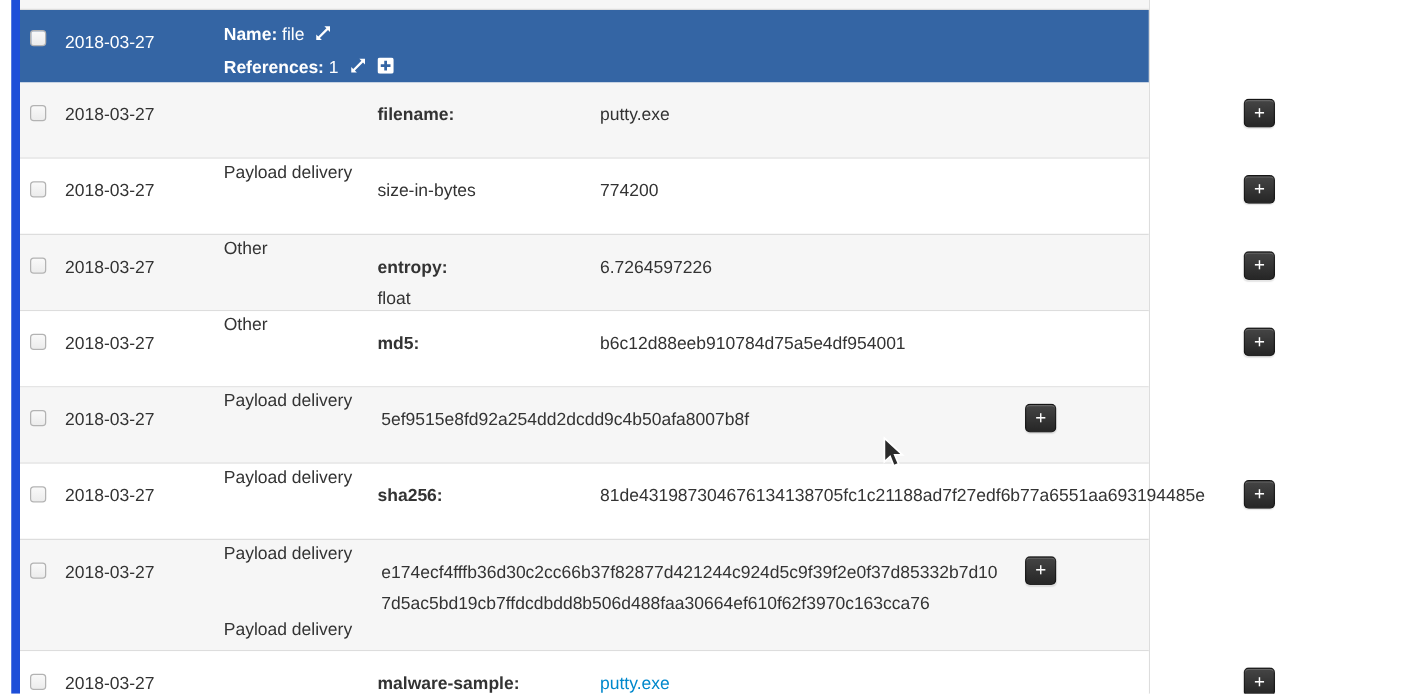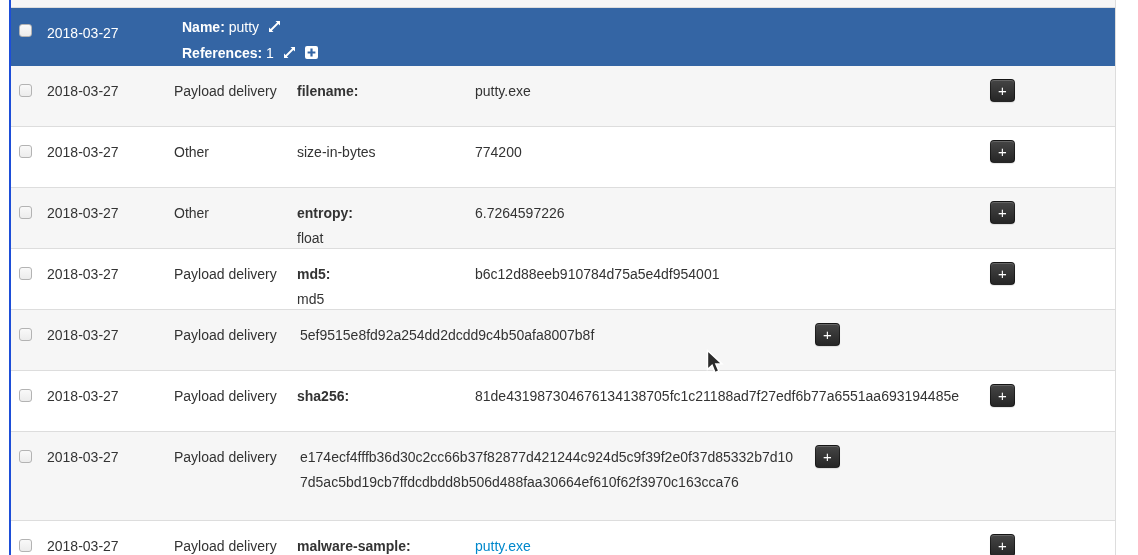--- a/index.html
+++ b/index.html
@@ -1,45 +1,45 @@
 <!DOCTYPE html>
 <html><head>
 <meta charset="utf-8">
 <style>
   * { margin:0; padding:0; box-sizing:border-box; }
   html,body { width:1138px; height:555px; overflow:hidden; background:#ffffff; }
   body { font-family:"Liberation Sans", sans-serif; font-size:14px; color:#333; position:relative; }
 
   .misp-table {
-    position:absolute; left:9px; top:0; width:1107px; height:555px;
-    border-left:2px solid #1d4ed8;
+    position:absolute; left:9px; top:0; width:911px; height:555px;
+    border-left:7px solid #1d4ed8;
     border-right:1px solid #ddd;
     background:#fff;
   }
 
   .top-strip { height:8px; background:#f6f6f6; border-bottom:1px solid #ddd; }
 
   .row { display:flex; width:100%; }
 
   
   .object-row { background:#3465a4; color:#fff; height:58px; }
   .object-row .c-check { padding-top:16px; }
   .object-row .obj-info { padding:7px 0 0 5px; line-height:25px; }
   .object-row .obj-line { white-space:nowrap; }
-  .b { font-weight:bold;margin-left:8px; }
+  .b { font-weight:bold; }
 
   
   .attr-row { border-bottom:1px solid #ddd; height:61px; background:#fff; }
   .attr-row.stripe { background:#f6f6f6; }
   .attr-row.tall { height:89px; }
   .attr-row.last { height:34px; border-bottom:none; }
 
   .c-check { width:31px; flex:none; padding:18px 0 0 8px; }
   .c-date  { width:127px; flex:none; padding:13px 0 0 5px; line-height:25px; }
-  .c-cat   { width:123px; flex:none; padding:13px 0 0 5px; line-height:25px; }
+  .c-cat   { width:123px; flex:none; padding:13px 0 0 5px; line-height:25px;margin-top:46px; }
   .c-type  { width:175px; flex:none; padding:13px 0 0 5px; line-height:25px; }
   .c-val   { width:515px; flex:none; padding:13px 12px 0 8px; line-height:25px; word-break:break-all; }
   .c-act   { flex:1; padding:13px 0 0 8px; }
 
   .type-name { font-weight:bold; }
   .type-sub, .type-name { display:block; }
 
   a.val-link { color:#0088cc; text-decoration:none; cursor:pointer; }
 
   
@@ -72,21 +72,21 @@
   <div class="top-strip"></div>
 
   <div class="row object-row">
     <div class="c-check">
       <input type="checkbox" style="">
     </div>
     <div class="c-date">2018-03-27</div>
     <div class="obj-info">
       <div class="obj-line">
         <span class="b">Name:</span>
-        <span>putty</span>
+        <span>file</span>
         <span class="hdr-icon">
           <svg width="13" height="13" viewBox="0 0 13 13">
               <path d="M7.5 1 L12 1 L12 5.5 L10.4 3.9 L3.9 10.4 L5.5 12 L1 12 L1 7.5 L2.6 9.1 L9.1 2.6 Z" fill="#fff"></path>
             </svg>
         </span>
       </div>
       <div class="obj-line">
         <span class="b">References:</span>
         <span>1</span>
         <span class="hdr-icon">
@@ -142,21 +142,20 @@
       <span class="add-btn">+</span>
     </div>
   </div>
 
   <div class="row attr-row">
     <div class="c-check"><input type="checkbox" style=""></div>
     <div class="c-date">2018-03-27</div>
     <div class="c-cat">Payload delivery</div>
     <div class="c-type">
       <span class="type-name">md5:</span>
-      <span class="type-sub">md5</span>
     </div>
     <div class="c-val">b6c12d88eeb910784d75a5e4df954001</div>
     <div class="c-act">
       <span class="add-btn">+</span>
     </div>
   </div>
 
   <div class="row attr-row stripe">
     <div class="c-check"><input type="checkbox" style=""></div>
     <div class="c-date">2018-03-27</div>

